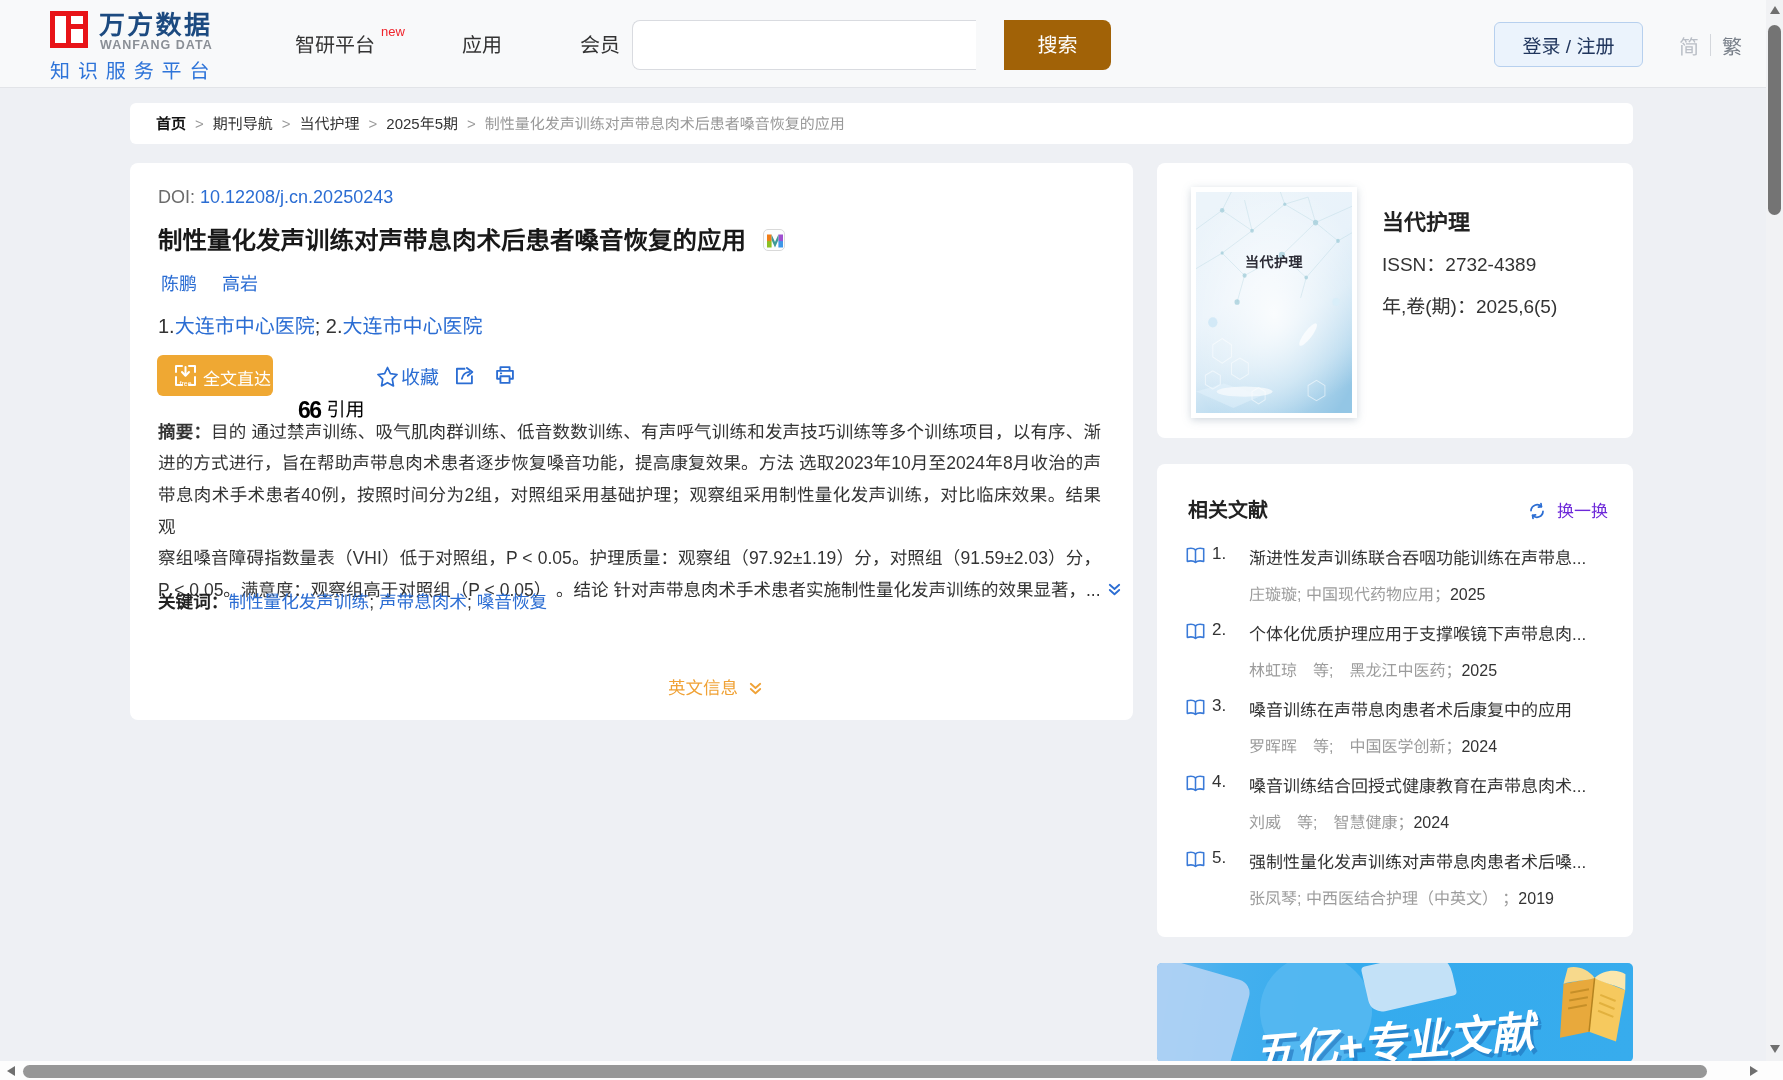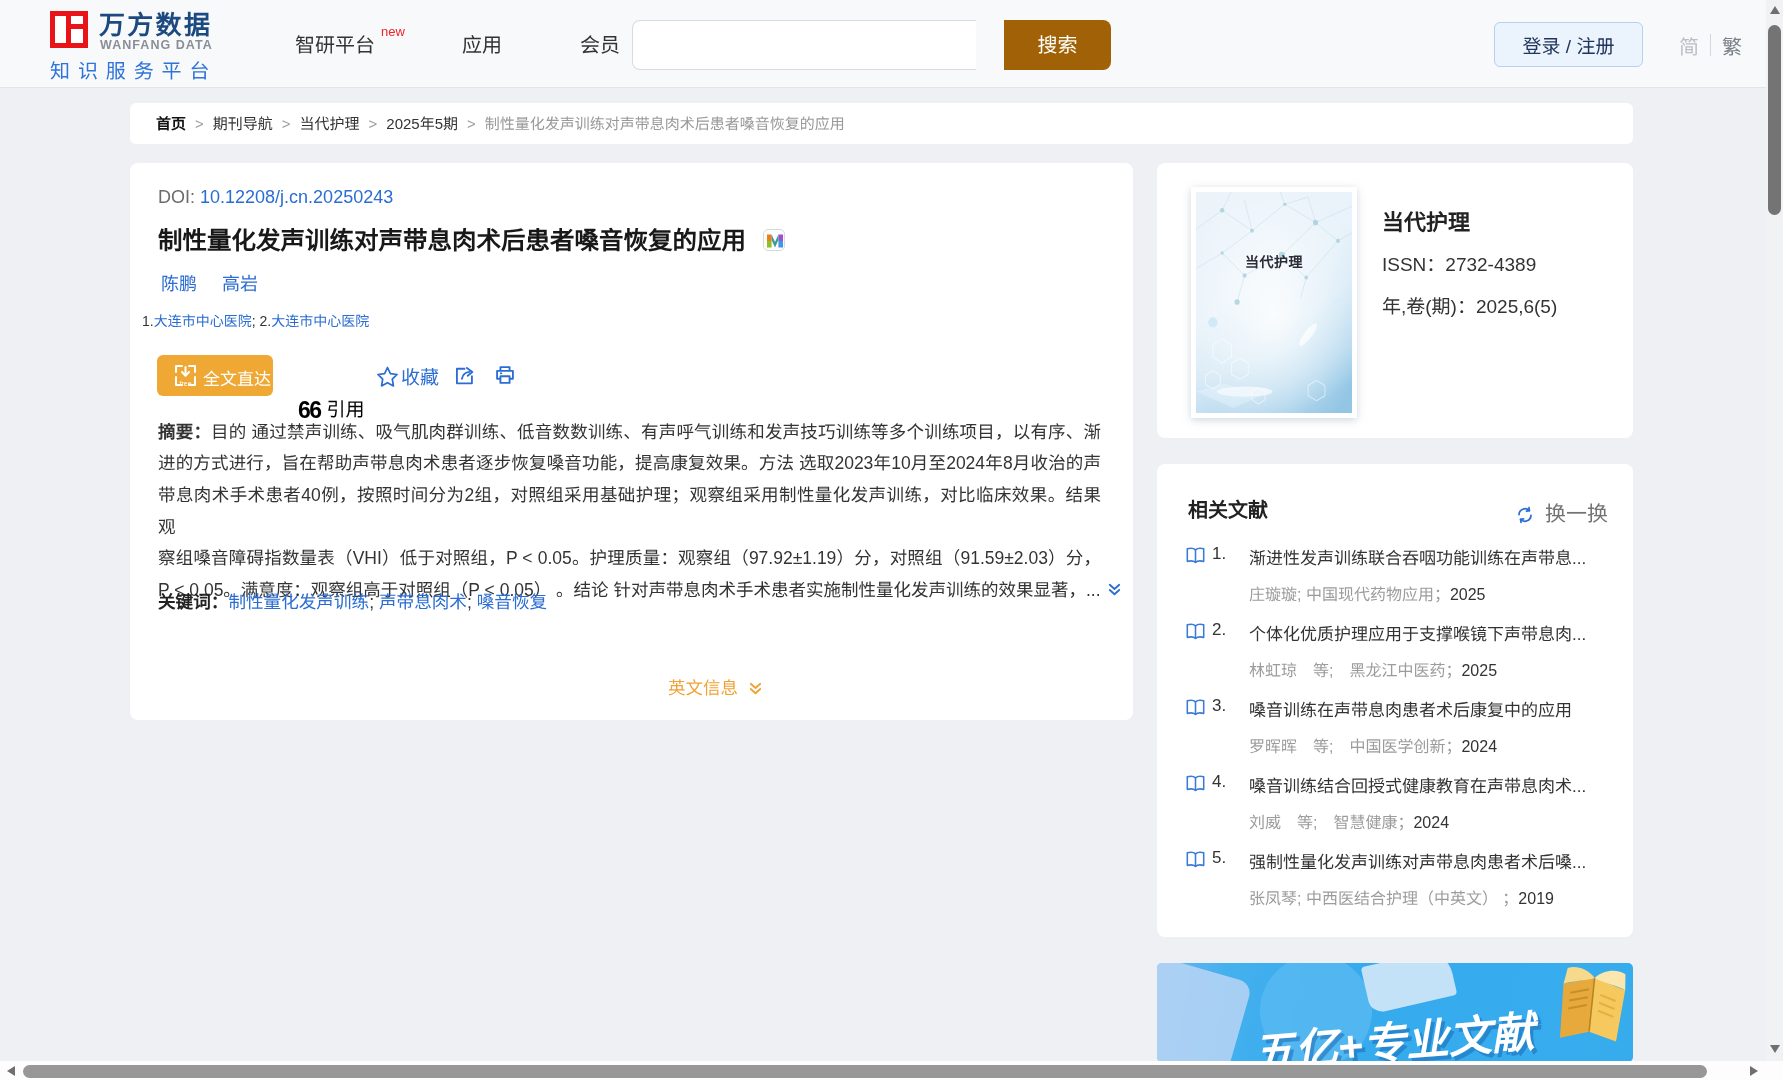--- a/index.html
+++ b/index.html
@@ -33,21 +33,21 @@
 .crumb .last { color:#999; }
 
 
 .card { position:absolute; background:#fff; border-radius:8px; }
 .lcard { left:130px; top:163px; width:1003px; height:557px; }
 .doi { position:absolute; left:28px; top:24px; font-size:18px; color:#6b6b6b; }
 .title { position:absolute; left:28px; top:57.5px; font-size:24.5px; font-weight:bold; color:#181818; white-space:nowrap; }
 .mbadge { display:inline-block; width:22px; height:22px; border:1px solid #d9d9d9; border-radius:5px; background:#fcfdfe; vertical-align:middle; margin-left:17px; margin-top:-4px; }
 .authors { position:absolute; left:31px; top:106px; font-size:18px; }
 .authors a { color:#2b6dd3; margin-right:25px; }
-.affil { position:absolute; left:12px; top:147px; font-size:14px; color:#333; }
+.affil { position:absolute; left:28px; top:147px; font-size:20px; color:#333; }
 .affil a { color:#2b6dd3; }
 .btnrow { position:absolute; left:27px; top:192px; width:950px; height:41px; }
 .fulltext { position:absolute; left:0; top:0; width:116px; height:41px; background:#efa833; border-radius:6px; color:#fff; font-size:17px; }
 .fulltext span { position:absolute; left:46px; top:10px;font-family:Liberation Mono, monospace; }
 .cite { position:absolute; left:141px; top:7px; font-size:19px; color:#000000;margin-top:32px; }
 .cite .q { font-size:23px; font-weight:bold; letter-spacing:-1.5px; margin-right:6px; vertical-align:-2px; line-height:20px; display:inline-block; }
 .fav { position:absolute; left:219px; top:7px; font-size:19px; color:#2b6dd3; }
 .icobtn { position:absolute; top:8px; }
 .abs { position:absolute; left:28px; top:253.5px; width:943px; font-size:17.5px; line-height:31.7px; color:#333; }
 .abs .j { text-align:justify; text-align-last:justify; }
@@ -61,21 +61,21 @@
 .jcard { left:1157px; top:163px; width:476px; height:275px; }
 .cover { position:absolute; left:34px; top:24px; width:166px; height:231px; background:#fff; box-shadow:0 2px 8px rgba(120,140,160,.35); padding:5px; }
 .cover-in { position:relative; width:156px; height:221px; background:#eef5fb; overflow:hidden; }
 .cover-in .jt { position:absolute; left:0; top:59px; width:100%; text-align:center; font-size:14px; font-weight:bold; color:#2c2c36; letter-spacing:0.5px; }
 .jname { position:absolute; left:225px; top:41px; font-size:22px; font-weight:bold; color:#222; }
 .jissn { position:absolute; left:225px; top:86px; font-size:19px; color:#333; }
 .jyear { position:absolute; left:225px; top:128px; font-size:19px; color:#333; }
 
 .rcard { left:1157px; top:464px; width:476px; height:473px; }
 .rhead { position:absolute; left:31px; top:30px; font-size:20px; font-weight:bold; color:#222; }
-.rswap { position:absolute; right:25px; top:33px; font-size:21px; color:#737373; }
+.rswap { position:absolute; right:25px; top:33px; font-size:17px; color:#6d28d9; }
 .ritem { position:absolute; left:0; width:476px; }
 .ritem .bi { position:absolute; left:28px; top:2px; }
 .ritem .no { position:absolute; left:55px; top:0; font-size:17px; color:#333; }
 .ritem .tt { position:absolute; left:92px; top:0; width:365px; font-size:17px; color:#333; white-space:nowrap; }
 .ritem .au { position:absolute; left:92px; top:37px; width:370px; font-size:16px; color:#9c9c9c; white-space:nowrap; }
 .ritem .au .yr { color:#333; }
 
 .banner { left:1157px; top:963px; width:476px; height:99px; border-radius:5px; background:linear-gradient(100deg,#6cb6ef 0%,#45b0ee 14%,#35abee 40%,#37aced 100%); overflow:hidden; }
 .banner .sq { position:absolute; left:-22px; top:4px; width:105px; height:108px; background:#b2d3f4; opacity:.9; border-radius:14px; transform:rotate(16deg); }
 .banner .ci { position:absolute; left:103px; top:-8px; width:112px; height:112px; border-radius:50%; background:#55b8f1; opacity:.9; }

